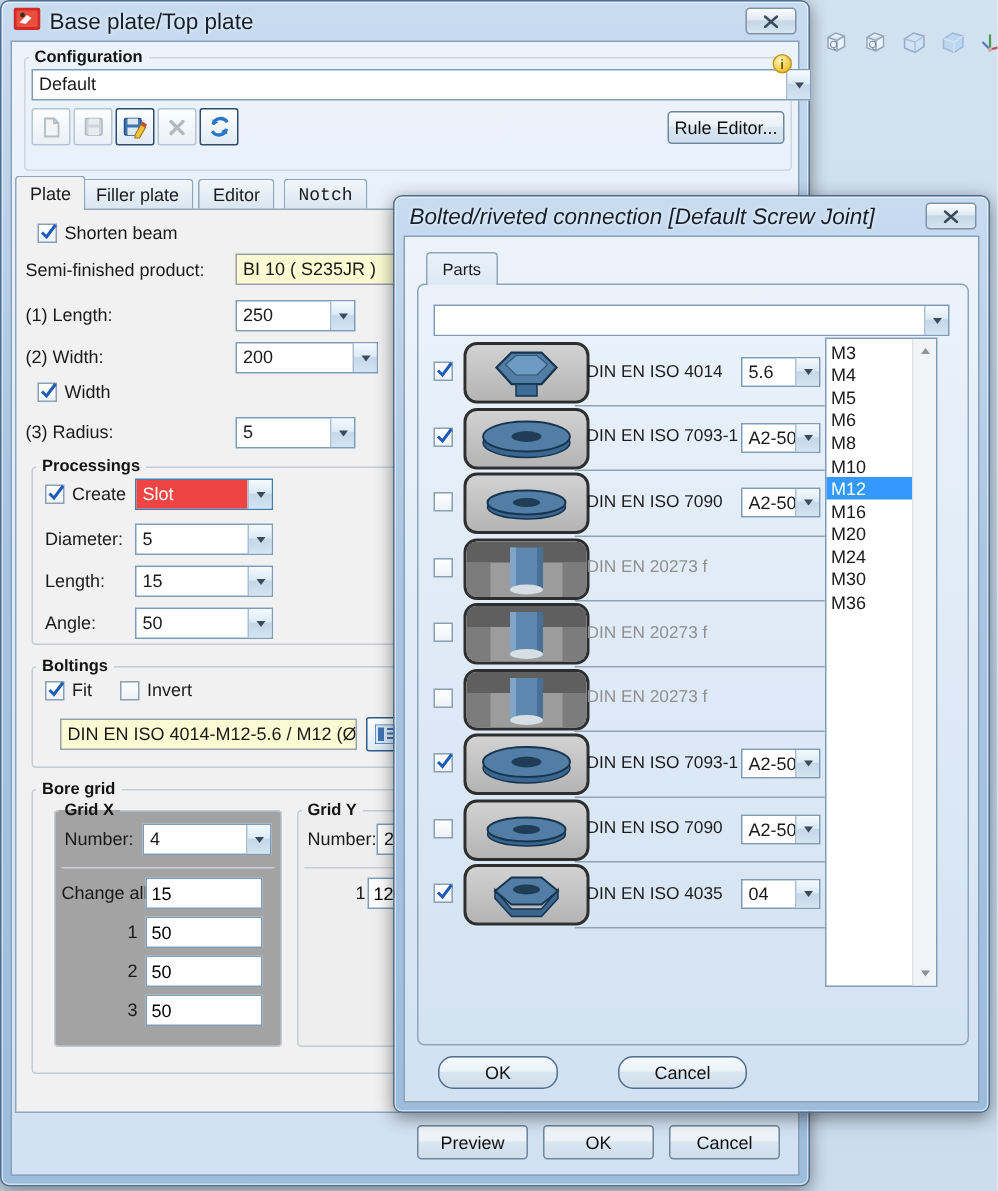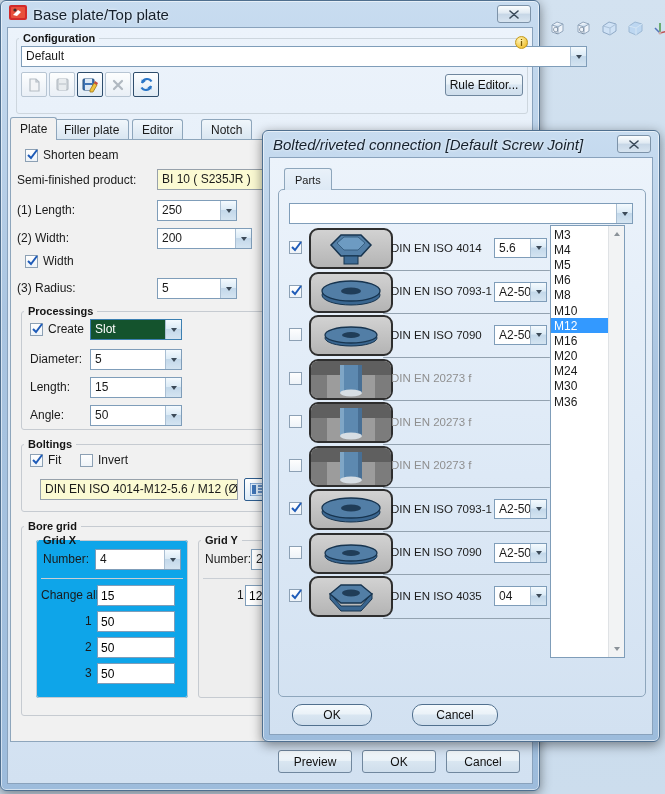--- a/index.html
+++ b/index.html
@@ -174,21 +174,21 @@
       <svg width="10" height="9">
           <path d="M1 1 L9 8 M9 1 L1 8" stroke="#3a4a5a" stroke-width="1.6" stroke-linecap="round"></path>
         </svg>
     </div>
   </div>
 
   <div class="client">
 
     <fieldset class="group" style="left:8px; top:4px; width:512px; height:82px;">
       <legend>Configuration</legend>
-      <div class="combo" style="left:4px; top:2px; width:566px;">
+      <div class="combo" style="left:4px; top:2px; width:520px;">
         <span class="val">Default</span>
         <span class="drop"></span>
       </div>
       <div class="info-bubble" style="right:-1px; top:-8px;">i</div>
 
       <div class="tbtn" style="left:4px; top:28px;">
         <svg width="16" height="16">
             <path d="M4 2 L10 2 L13 5 L13 14 L4 14 Z" fill="#f2f4f6" stroke="#b4bcc4" stroke-width="1.2"></path>
             <path d="M10 2 L10 5 L13 5" fill="none" stroke="#b4bcc4" stroke-width="1.2"></path>
           </svg>
@@ -230,21 +230,21 @@
     <div class="tabstrip">
       <div class="tab active" style="left:0px;">
           <span>Plate</span>
         </div>
       <div class="tab" style="left:44px;">
           <span>Filler plate</span>
         </div>
       <div class="tab" style="left:122px;">
           <span>Editor</span>
         </div>
-      <div class="tab" style="left:191px;">
+      <div class="tab" style="left:179px;font-family:Liberation Mono, monospace;">
           <span>Notch</span>
         </div>
     </div>
 
     <div class="panel">
 
       <div class="cb checked" style="left:14px; top:9px;">
         <svg width="15" height="15">
             <polyline points="3,8 6,11 12,3" fill="none" stroke="#1e5bb8" stroke-width="2"></polyline>
           </svg>
@@ -281,21 +281,21 @@
 
       <fieldset class="group" style="left:10px; top:165px; width:298px; height:125px;">
         <legend>Processings</legend>
         <div class="cb checked" style="left:8px; top:6px;">
           <svg width="15" height="15">
               <polyline points="3,8 6,11 12,3" fill="none" stroke="#1e5bb8" stroke-width="2"></polyline>
             </svg>
         </div>
         <span class="cb-label" style="left:26px; top:5px;">Create</span>
         <div class="combo" style="left:68px; top:2px; width:92px; border-color:#3c7fb1;">
-          <span class="val" style="background:#14532d; color:#fff;">Slot</span>
+          <span class="val" style="background:#ef4444; color:#fff;">Slot</span>
             <span class="drop"></span>
         </div>
         <span class="flabel" style="left:8px; top:35px;">Diameter:</span>
         <div class="combo" style="left:68px; top:32px; width:92px;">
           <span class="val">5</span>
             <span class="drop"></span>
         </div>
         <span class="flabel" style="left:8px; top:63px;">Length:</span>
         <div class="combo" style="left:68px; top:60px; width:92px;">
           <span class="val">15</span>
@@ -326,21 +326,21 @@
               <rect x="0" y="0" width="13" height="13" rx="1" fill="#dcebfa" stroke="#3f74b5"></rect>
               <rect x="2" y="2" width="4" height="9" fill="#3f74b5"></rect>
               <path d="M8 3 H12 M8 6 H12 M8 9 H12" stroke="#3f74b5" stroke-width="1.4"></path>
             </svg>
         </div>
       </fieldset>
 
       <fieldset class="group" style="left:10px; top:380px; width:504px; height:196px;">
         <legend>Bore grid</legend>
 
-        <fieldset class="group" style="left:14px; top:2px; width:152px; height:164px; background:#0ea5e9;">
+        <fieldset class="group" style="left:14px; top:2px; width:152px; height:164px; background:#a3a3a3;">
           <legend>Grid X</legend>
           <span class="flabel" style="left:6px; top:6px;">Number:</span>
           <div class="combo" style="left:58px; top:3px; width:86px;">
             <span class="val">4</span>
               <span class="drop"></span>
           </div>
           <div class="hline" style="left:4px; right:4px; top:32px;"></div>
           <span class="flabel" style="left:4px; top:42px;">Change all:</span>
           <input class="input7" style="left: 60px; top: 39px; width: 78px;" value="15">
           <span class="flabel" style="left:48px; top:68px;">1</span>

